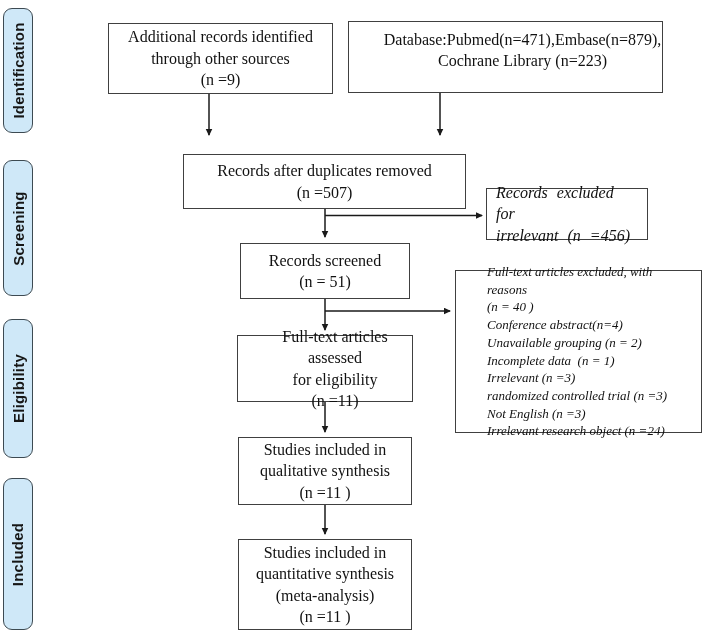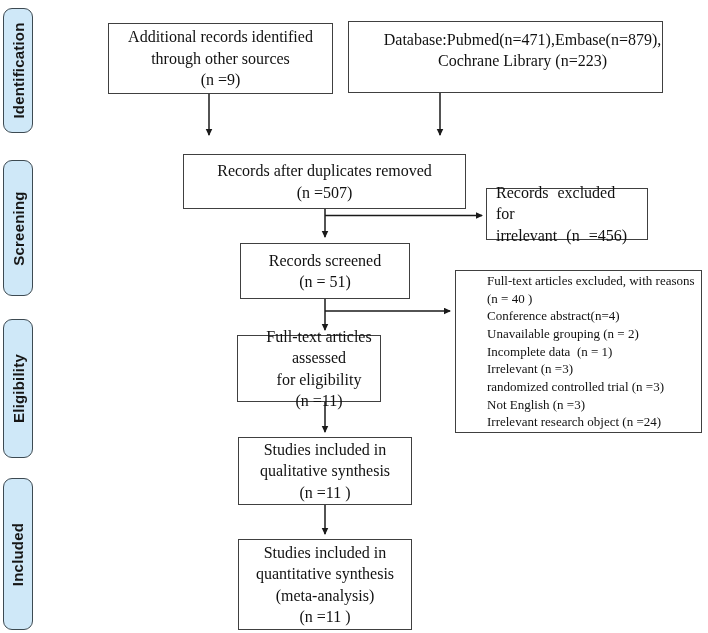--- a/index.html
+++ b/index.html
@@ -56,20 +56,21 @@
   }
   .fbox.top-align {
     align-items: flex-start;
     padding-top: 7px;
   }
   .fbox.left-align {
     justify-content: flex-start;
     text-align: left;
     padding-left: 9px;
     padding-right: 6px;
+    font-style: italic;
   }
   .fbox.wide-words .ftext {
     word-spacing: 5px;
   }
   .fbox.reasons .ftext {
     font-size: 13px;
     line-height: 1.36;
   }
   .arrows {
     position: absolute;
@@ -153,21 +154,21 @@
 (n = 40 )
 Conference abstract(n=4)
 Unavailable grouping (n = 2)
 Incomplete data  (n = 1)
 Irrelevant (n =3)
 randomized controlled trial (n =3)
 Not English (n =3)
 Irrelevant research object (n =24)</span>
   </div>
 
-  <div class="fbox" style="left:237px; top:335px; width:144px; height:67px;padding-left:20px;">
+  <div class="fbox" style="left:237px; top:335px; width:176px; height:67px;padding-left:20px;">
     <span class="ftext">Full-text articles assessed
 for eligibility
 (n =11)</span>
   </div>
 
   <div class="fbox" style="left:238px; top:437px; width:174px; height:68px;">
     <span class="ftext">Studies included in
 qualitative synthesis
 (n =11 )</span>
   </div>

